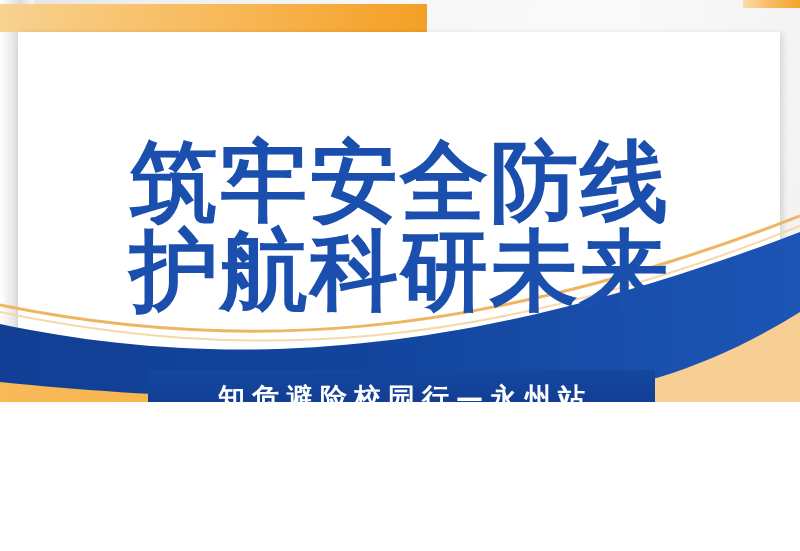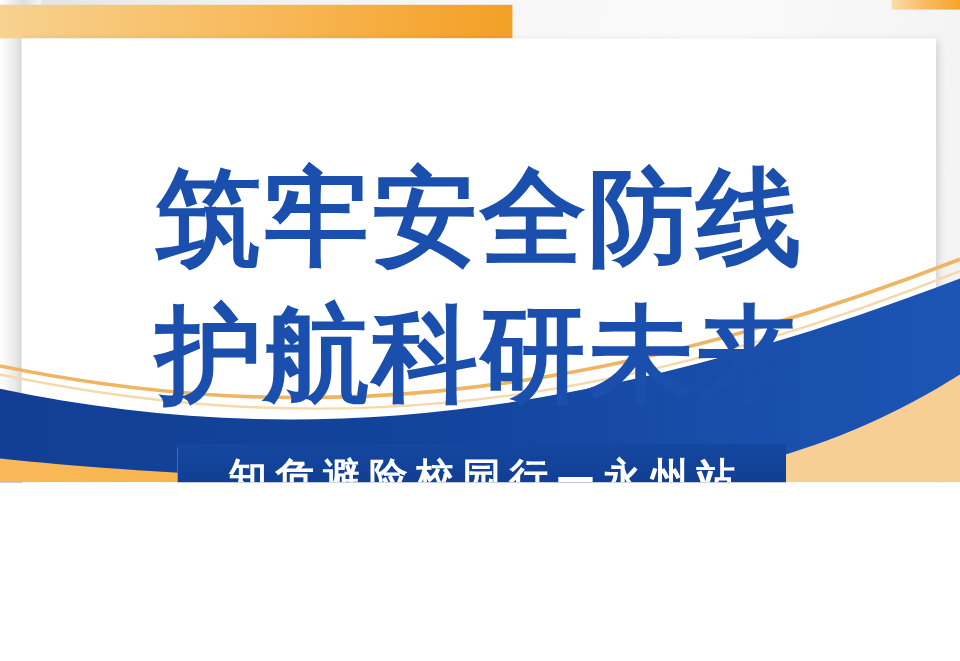--- a/index.html
+++ b/index.html
@@ -101,41 +101,41 @@
   .headline-line {
     display: block;
     color: #1a4fae;
     font-family: "DejaVu Sans", "Liberation Sans", sans-serif;
     font-weight: bold;
     font-size: 88px;
     letter-spacing: 2px;
     white-space: nowrap;
   }
   .headline-line-2 {
-    margin-top: 26px;
+    margin-top: 1px;
   }
 
   
   .subtitle-banner {
     position: absolute;
     left: 148px;
     top: 370px;
     width: 507px;
     height: 55px;
     background: linear-gradient(180deg, #14479f 0%, #123f95 55%, #113a8c 100%);
     display: flex;
     align-items: center;
     justify-content: center;
     box-shadow: 0 3px 0 0 #f6e2bd;
   }
   .subtitle-text {
     color: #ffffff;
     font-family: "DejaVu Sans", "Liberation Sans", sans-serif;
     font-weight: bold;
-    font-size: 32px;
+    font-size: 27px;
     letter-spacing: 7px;
     white-space: nowrap;
     padding-left: 7px;
   }
 </style>
 </head>
 <body>
 
 <div id="poster">
 

